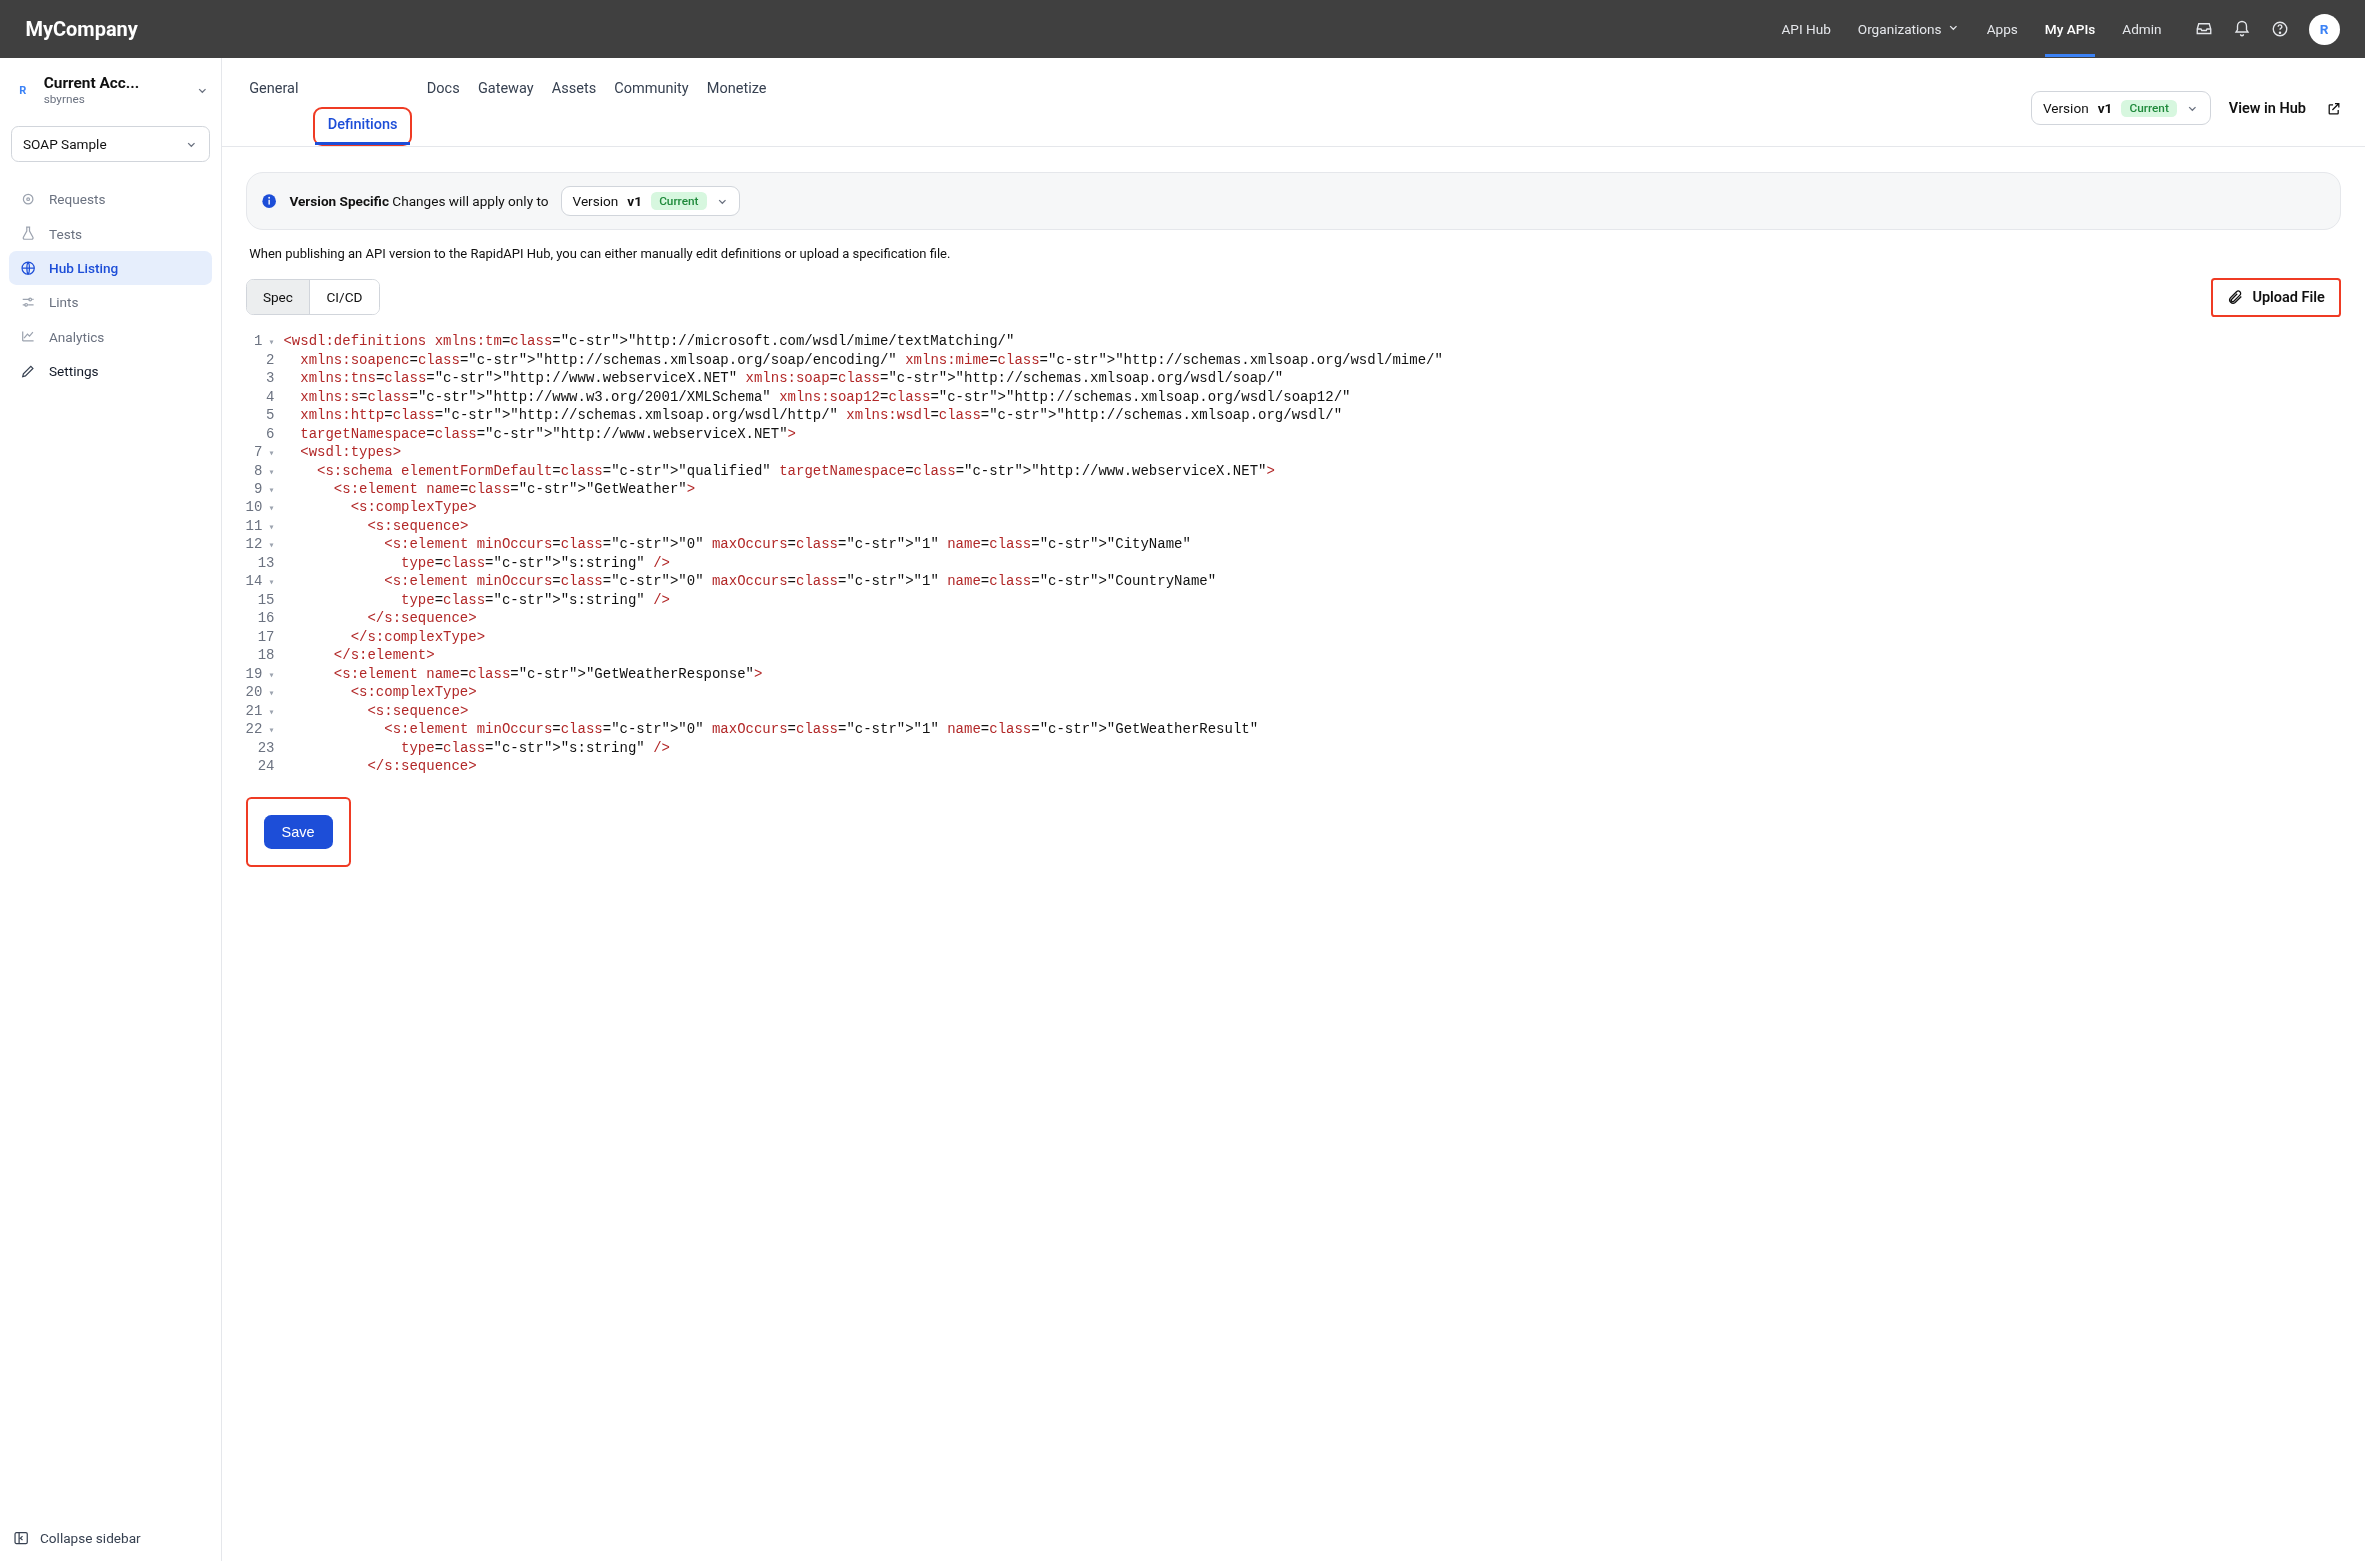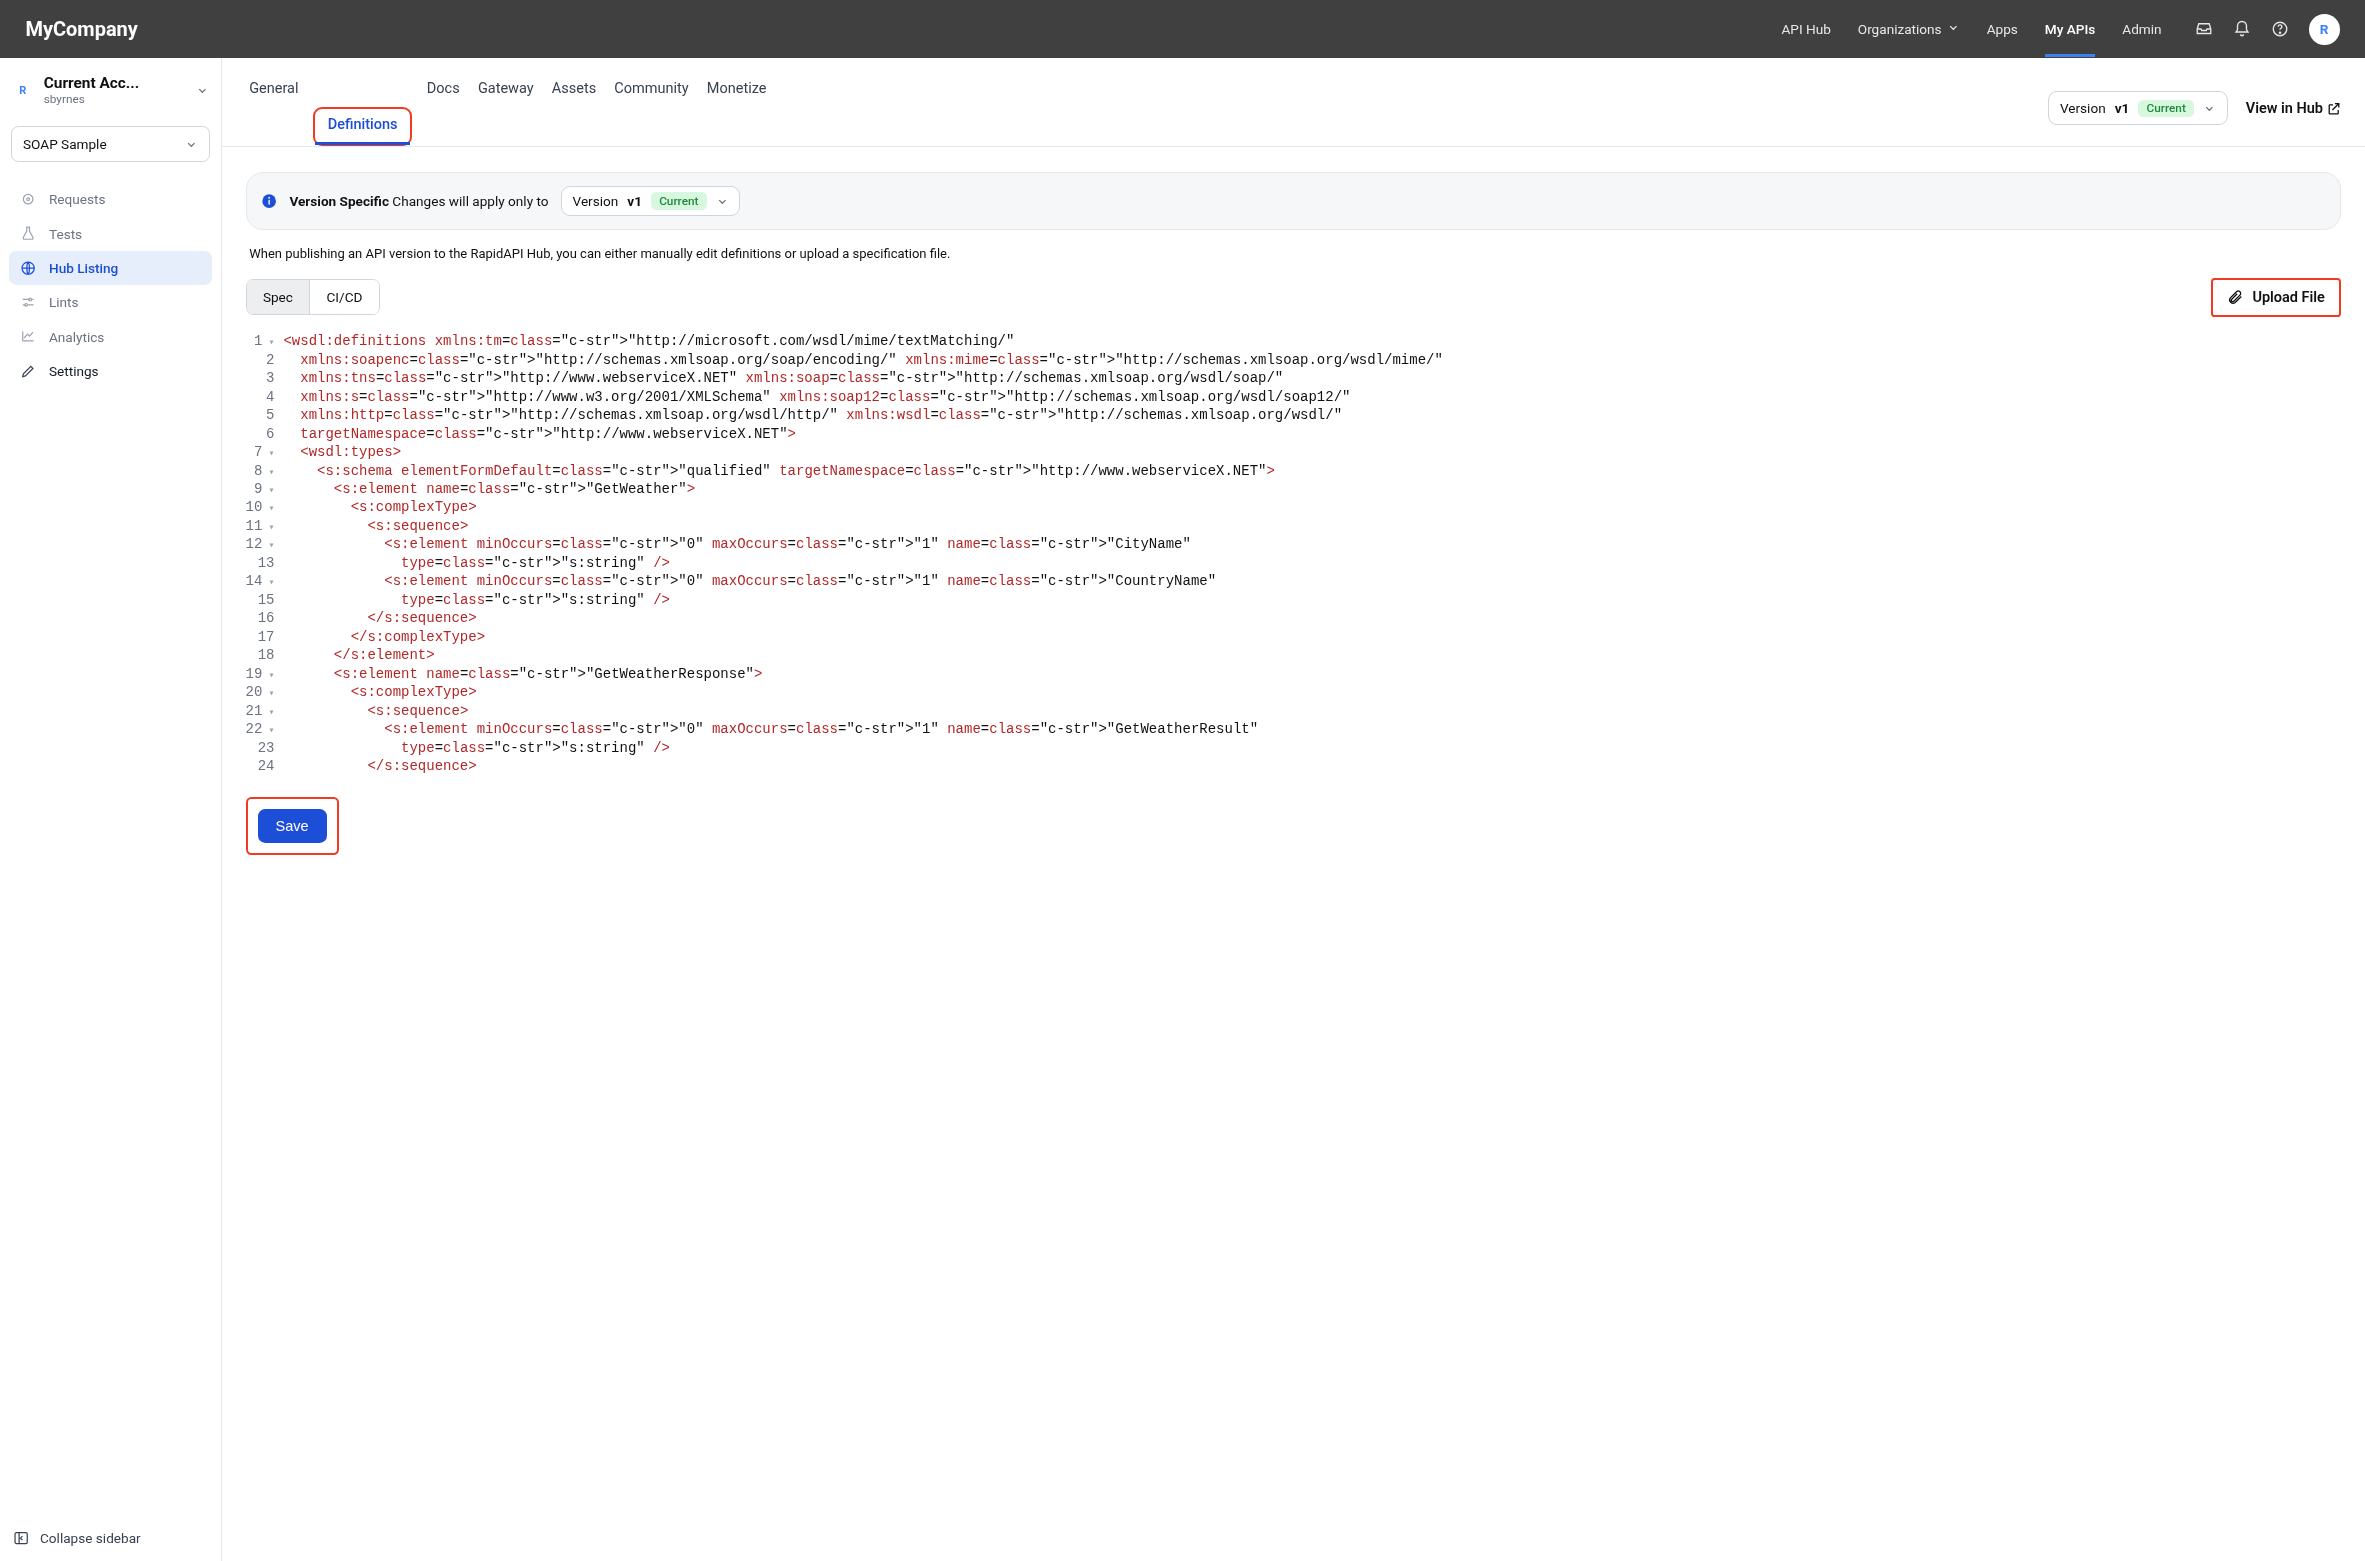--- a/index.html
+++ b/index.html
@@ -53,21 +53,21 @@
   .main { flex:1; overflow:auto; display:flex; flex-direction:column;}
   .tabs-row { display:flex; align-items:center; padding: 12.7px 23.6px 0 23.6px; border-bottom:0.9px solid #e5e7eb;}
   .tabs { display:flex; gap:11px; }
   .tab { padding:9px 3.6px 14.5px 3.6px; font-size:14.5px; color:#374151; cursor:pointer; position:relative;}
   .tab.active { color:#1d4ed8; font-weight:500;}
   .tab.active::after { content:""; position:absolute; left:0; right:0; bottom:-0.9px; height:2.7px; background:#1d4ed8;}
   .tab.highlight-red { border:2.7px solid #ef3b24; padding:7.3px 12.7px 11px 12.7px; border-radius:9px;margin-top:36px;}
   .tabs-spacer { flex:1; }
   .ver-picker { border:0.9px solid #d1d5db; border-radius:9px; padding:7.3px 11px; display:flex; align-items:center; gap:9px; cursor:pointer; font-size:13.6px;}
   .chip { background:#d7f7df; color:#1f8a3b; border-radius:5.4px; padding:1.8px 8.2px; font-size:11.8px; font-weight:500;}
-  .view-hub { margin-left:18px; display:flex; align-items:center; gap:3px; font-weight:600; font-size:14.5px; }
+  .view-hub { margin-left:18px; display:flex; align-items:center; gap:20px; font-weight:600; font-size:14.5px; }
 
   .content { padding: 25.4px 23.6px 16.3px 23.6px; }
 
   .infobox { border:0.9px solid #e5e7eb; background:#f6f7f8; border-radius:17px; padding:12.7px 14.5px; display:flex; align-items:center; gap:12px; flex-wrap:wrap;}
   .infobox .info-ic { width:16.3px;height:16.3px;color:#1d4ed8;}
   .infobox .strong { font-weight:700; }
   .infobox .pill-select { background:#fff; border:0.9px solid #d1d5db; border-radius:9px; padding:5.4px 11px; display:flex;align-items:center;gap:9px; cursor:pointer;}
   .subtext { padding: 16.3px 3.6px 16.3px 3.6px; font-size:13px; color:#111; }
 
   .toolbar { display:flex; align-items:center; }
@@ -82,21 +82,21 @@
   .editor { margin-top:14.5px; border-top:0.9px solid #e5e7eb00; font-family: Menlo, Consolas, "Courier New", monospace; font-size:14px; line-height:1.32; display:flex;}
   .gutter { text-align:right; color:#6b7280; padding-right:9px; user-select:none; }
   .gutter div { height:1.32em; }
   .gutter .fold::after { content:" \25BE"; color:#9ca3af; font-size:10px;}
   .code { white-space:pre; overflow-x:auto; flex:1; }
   .code div { height:1.32em; }
   .c-tag { color:#b22828; }
   .c-attr { color:#b22828; }
 
   .save-wrap { padding: 5.4px 23.6px 16.3px 23.6px; }
-  .save-out { display:inline-block; border:2.7px solid #ef3b24; padding:10px; border-radius:5.4px;}
+  .save-out { display:inline-block; border:2.7px solid #ef3b24; padding:16px; border-radius:5.4px;}
   .save-btn { background:#1d4ed8; color:#fff; border:none; border-radius:7.3px; padding:9px 18px; font-size:14.5px; font-weight:500; cursor:pointer;}
 
   .chev { width:12.7px;height:12.7px; }
   svg { display:block; }
 </style>
 </head>
 <body>
 
 <div class="topbar">
   <div class="brand">MyCompany</div>

